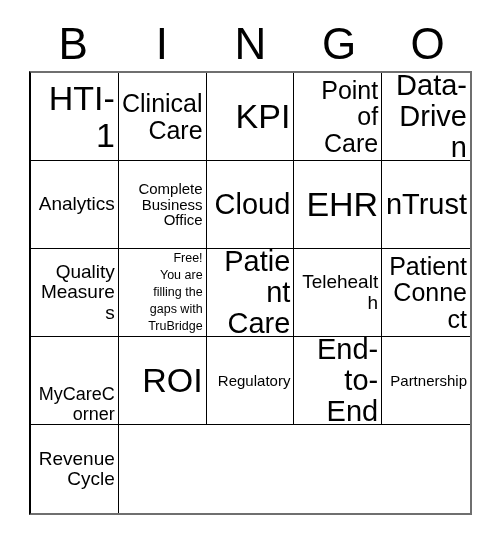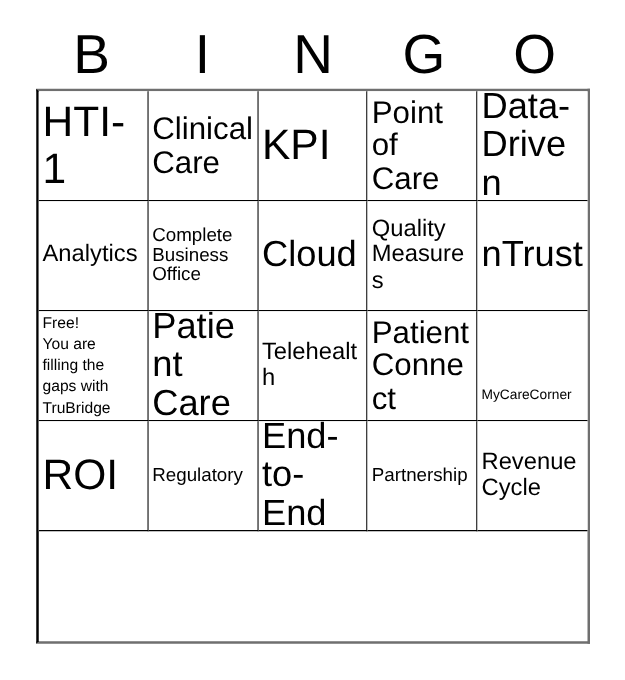--- a/index.html
+++ b/index.html
@@ -63,21 +63,21 @@
   }
 
   .cell {
     position: relative;
     box-sizing: border-box;
     border-right: 1px solid #000000;
     border-bottom: 1px solid #000000;
     display: flex;
     align-items: center;
     justify-content: center;
-    text-align: left;
+    text-align: right;
     padding: 2px 3px;
     overflow: hidden;
     background: #ffffff;
   }
   .cell:nth-child(5n) { border-right: none; }
   .cell:nth-child(n+21) { border-bottom: none; }
 
   .cell-text {
     display: block;
     width: 100%;
@@ -85,21 +85,21 @@
     white-space: pre-line;
     word-break: break-word;
   }
 
   
   .sz-xxl .cell-text { font-size: 34px; }
   .sz-xl  .cell-text { font-size: 29px; }
   .sz-lg  .cell-text { font-size: 25px; }
   .sz-md  .cell-text { font-size: 19px; }
   .sz-sm  .cell-text { font-size: 15px; }
-  .sz-xs  .cell-text { font-size: 11px; margin-top: 48px; }
+  .sz-xs  .cell-text { font-size: 18px; margin-top: 48px; }
   .sz-free .cell-text { font-size: 12.5px; line-height: 1.35; }
 </style>
 </head>
 <body>
 
 <div id="bingo-card">
 
   <div id="header-row">
     <div class="header-letter">B</div>
     <div class="header-letter">I</div>
@@ -134,27 +134,30 @@
         <span class="cell-text">Analytics</span>
       </div>
     <div class="cell sz-sm">
         <span class="cell-text">Complete
 Business
 Office</span>
       </div>
     <div class="cell sz-xl">
         <span class="cell-text">Cloud</span>
       </div>
+    <div class="cell sz-xxl">
+        <span class="cell-text">EHR</span>
+      </div>
 
+    <div class="cell sz-xl">
+        <span class="cell-text">nTrust</span>
+      </div>
     <div class="cell sz-md">
         <span class="cell-text">Quality
 Measures</span>
-      </div>
-    <div class="cell sz-xl">
-        <span class="cell-text">nTrust</span>
       </div>
     <div class="cell sz-free">
         <span class="cell-text">Free!
 You are
 filling the
 gaps with
 TruBridge</span>
       </div>
     <div class="cell sz-xl">
         <span class="cell-text">Patient

